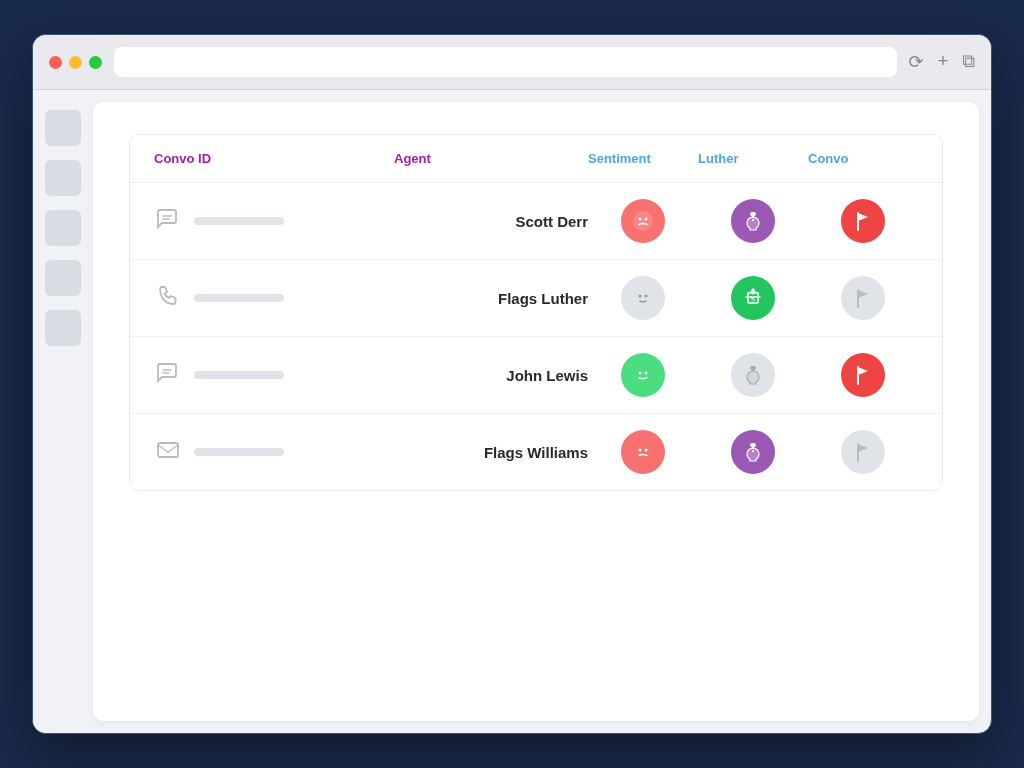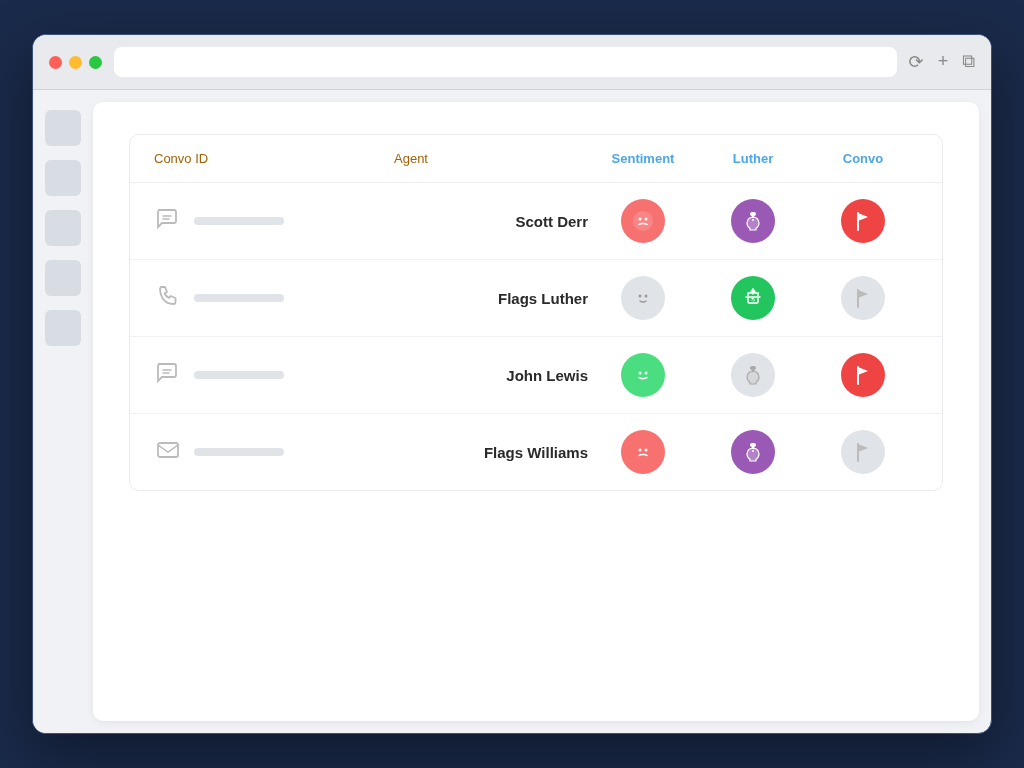--- a/index.html
+++ b/index.html
@@ -116,31 +116,31 @@
     .table-header {
       display: grid;
       grid-template-columns: 240px 1fr 110px 110px 110px;
       padding: 16px 24px;
       background: white;
       border-bottom: 1px solid #eee;
     }
 
     .th {
       font-size: 13px;
-      font-weight: 400;
-      color: #a16207;
+      font-weight: 700;
+      color: #a21caf;
     }
 
     .th.accent {
       color: #4da6e8;
       font-weight: 600;
     }
 
     .th-center {
-      text-align: center;
+      text-align: left;
     }
 
     .table-row {
       display: grid;
       grid-template-columns: 240px 1fr 110px 110px 110px;
       padding: 16px 24px;
       border-bottom: 1px solid #f0f2f5;
       align-items: center;
       background: white;
       text-align: right;

